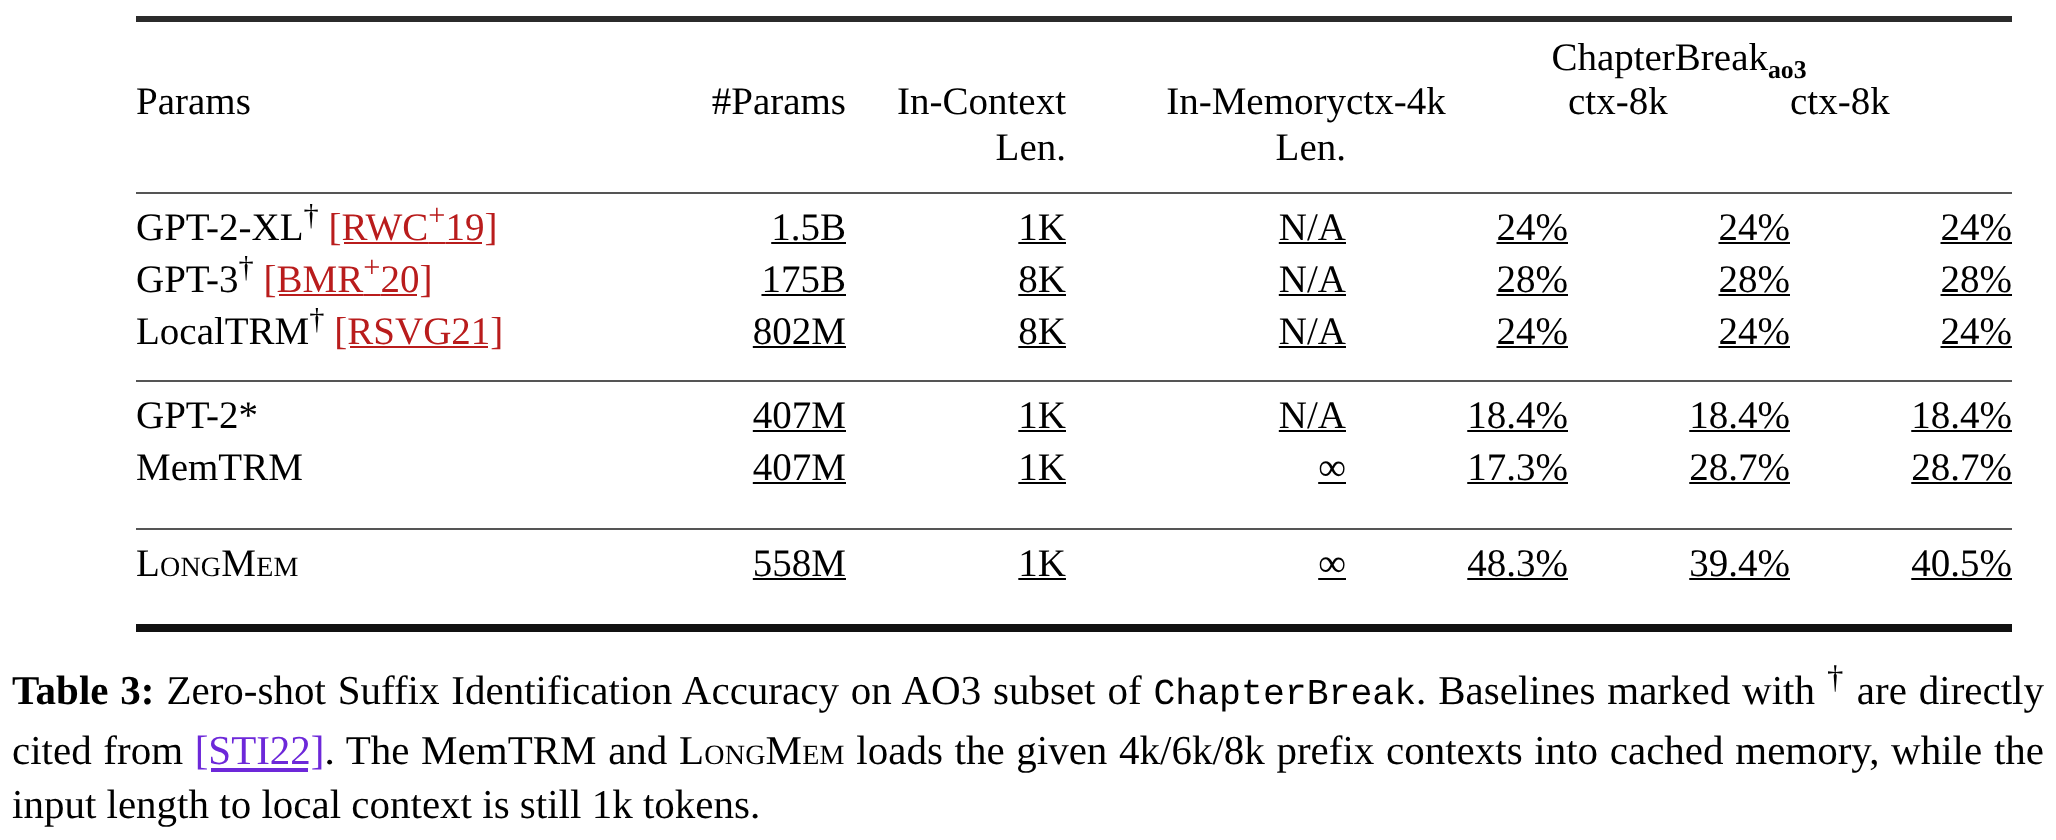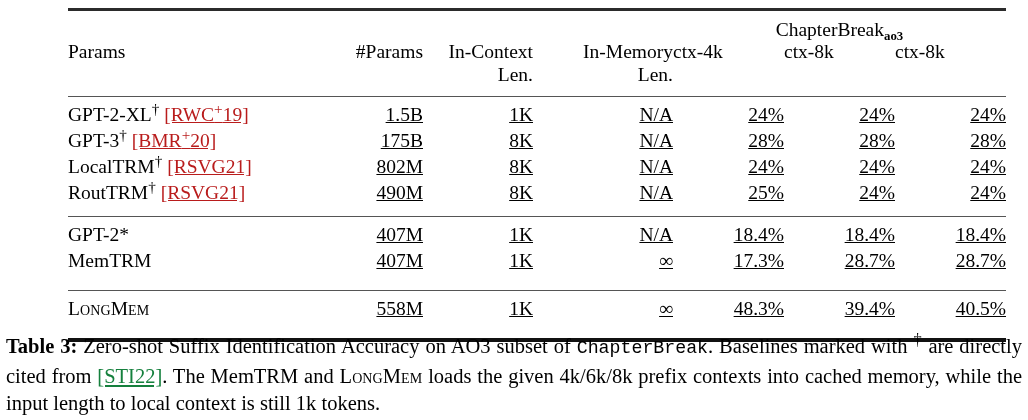--- a/index.html
+++ b/index.html
@@ -144,21 +144,21 @@
     width: 1016px;
     font-size: 20.5px;
     line-height: 27.5px;
     text-align: justify;
     text-justify: inter-word;
   }
   #caption .mono {
     font-family: "Liberation Mono", "DejaVu Sans Mono", monospace;
     font-size: 0.89em;
   }
-  #caption .cite { color: #15803d; }
+  #caption .cite { color: #6d28d9; }
   #caption .dag {
     font-size: 0.8em;
     vertical-align: super;
     line-height: 0;
   }
   #caption .scaps { font-variant: small-caps; }
 </style>
 </head>
 <body>
 
@@ -246,29 +246,20 @@
           </tr>
           <tr>
             <td class="model"><span>LocalTRM</span><span class="dag">†</span> <a class="cite" href="#">[RSVG21]</a></td>
             <td class="num">802M</td>
             <td class="num">8K</td>
             <td class="num">N/A</td>
             <td class="num">24%</td>
             <td class="num">24%</td>
             <td class="num">24%</td>
           </tr>
-          <tr>
-            <td class="model"><span>RoutTRM</span><span class="dag">†</span> <a class="cite" href="#">[RSVG21]</a></td>
-            <td class="num">490M</td>
-            <td class="num">8K</td>
-            <td class="num">N/A</td>
-            <td class="num">25%</td>
-            <td class="num">24%</td>
-            <td class="num">24%</td>
-          </tr>
           <tr class="rule-row">
             <td colspan="7">
               <div class="sp-above-rule"></div>
             </td>
           </tr>
           <tr class="rule-row">
             <td colspan="7">
               <div class="rule-mid"></div>
             </td>
           </tr>

